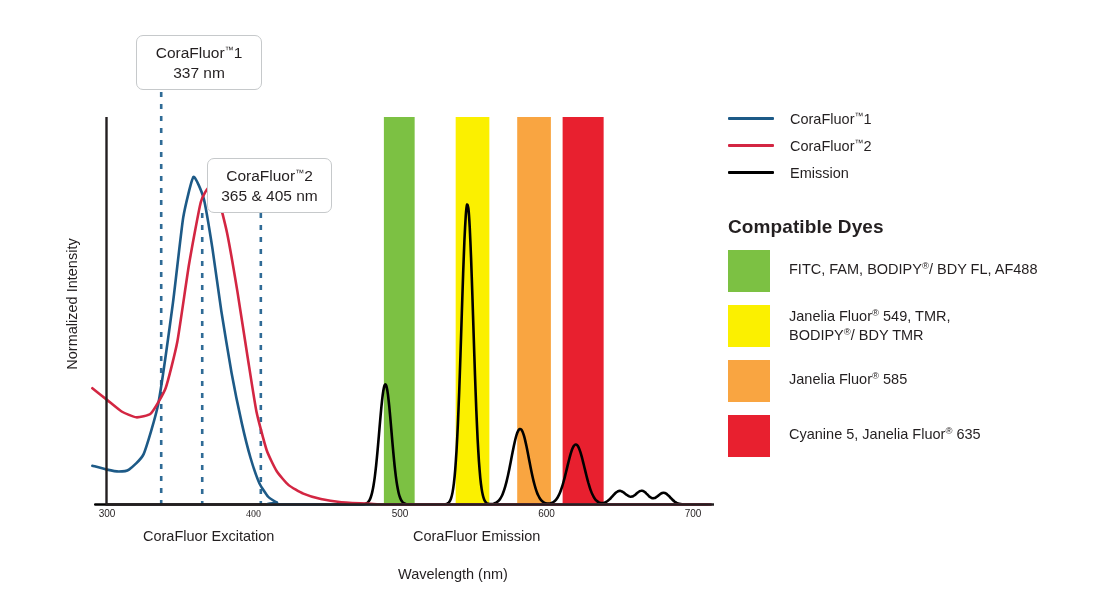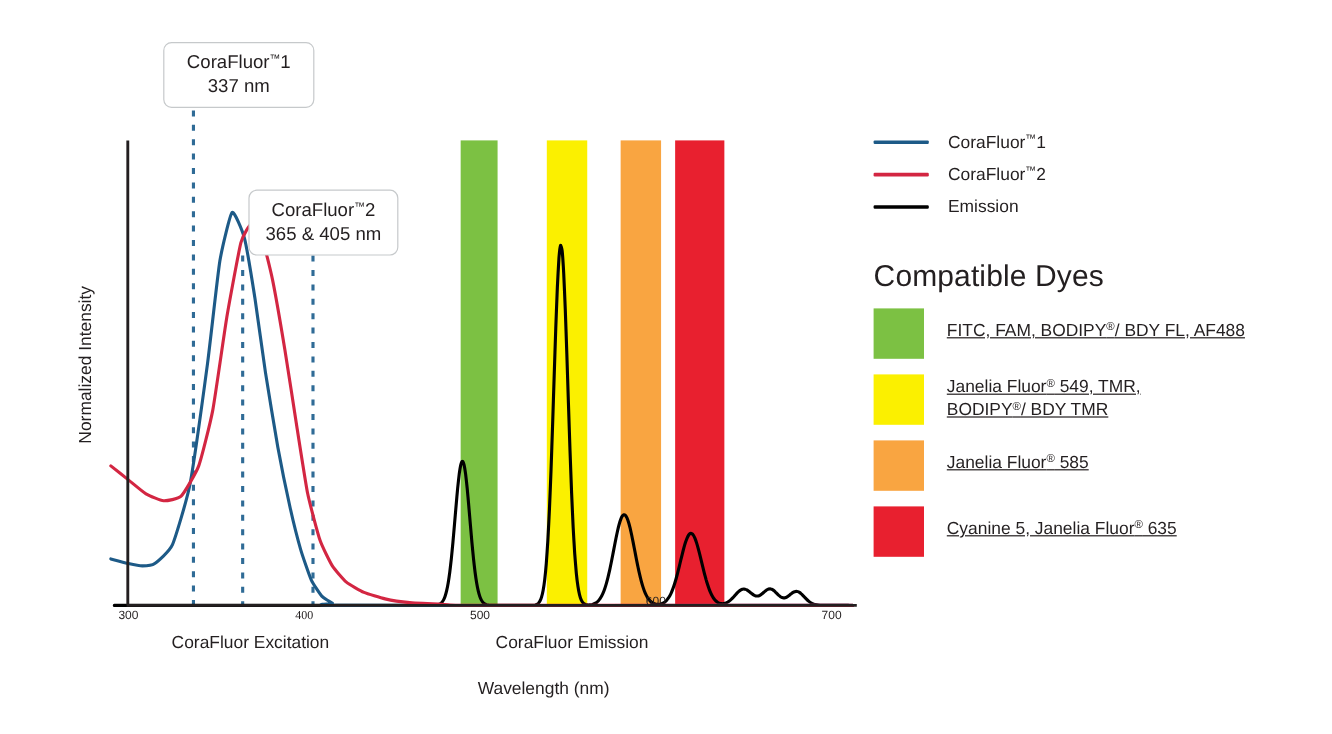--- a/index.html
+++ b/index.html
@@ -128,32 +128,31 @@
     font-size: 14.5px;
     color: #231f20;
     white-space: nowrap;
   }
   .legend-label sup {
     font-size: 9px;
     vertical-align: 0.55em;
   }
 
   #dyes-heading {
-    font-size: 25px;
-    font-weight: normal;
+    font-size: 19px;
+    font-weight: bold;
     color: #231f20;
     margin-top: 30px;
     margin-bottom: 12px;
     letter-spacing: 0.1px;
   }
   .dye-row {
     display: flex;
     align-items: flex-start;
     margin-bottom: 13px;
-    text-decoration: underline;
   }
   .dye-swatch {
     width: 42px;
     height: 42px;
     flex: 0 0 auto;
     margin-right: 19px;
   }
   .dye-label {
     font-size: 14.5px;
     color: #231f20;
@@ -200,21 +199,21 @@
 
   <div class="callout" id="callout-cf2">
     <span class="ln"><span>CoraFluor</span><sup>™</sup><span>2</span></span>
     <span class="ln">365 &amp; 405 nm</span>
   </div>
 
   <div id="tick-holder">
       <div class="axis-tick" style="left: 77px; top: 508px;">300</div>
       <div class="axis-tick" style="left: 223.5px; top: 508px; font-family: Liberation Serif, serif;">400</div>
       <div class="axis-tick" style="left: 370px; top: 508px;">500</div>
-      <div class="axis-tick" style="left: 516.5px; top: 496px;">600</div>
+      <div class="axis-tick" style="left: 516.5px; top: 508px;">600</div>
       <div class="axis-tick" style="left: 663px; top: 508px;">700</div>
     </div>
 
   <div class="sub-axis-label" id="label-excitation" style="left:143px; top:528px;text-align:center;">CoraFluor Excitation</div>
   <div class="sub-axis-label" id="label-emission" style="left:413px; top:528px;">CoraFluor Emission</div>
 
   <div id="xaxis-title">Wavelength (nm)</div>
   <div id="yaxis-title">Normalized Intensity</div>
 
   <div id="right-panel">

